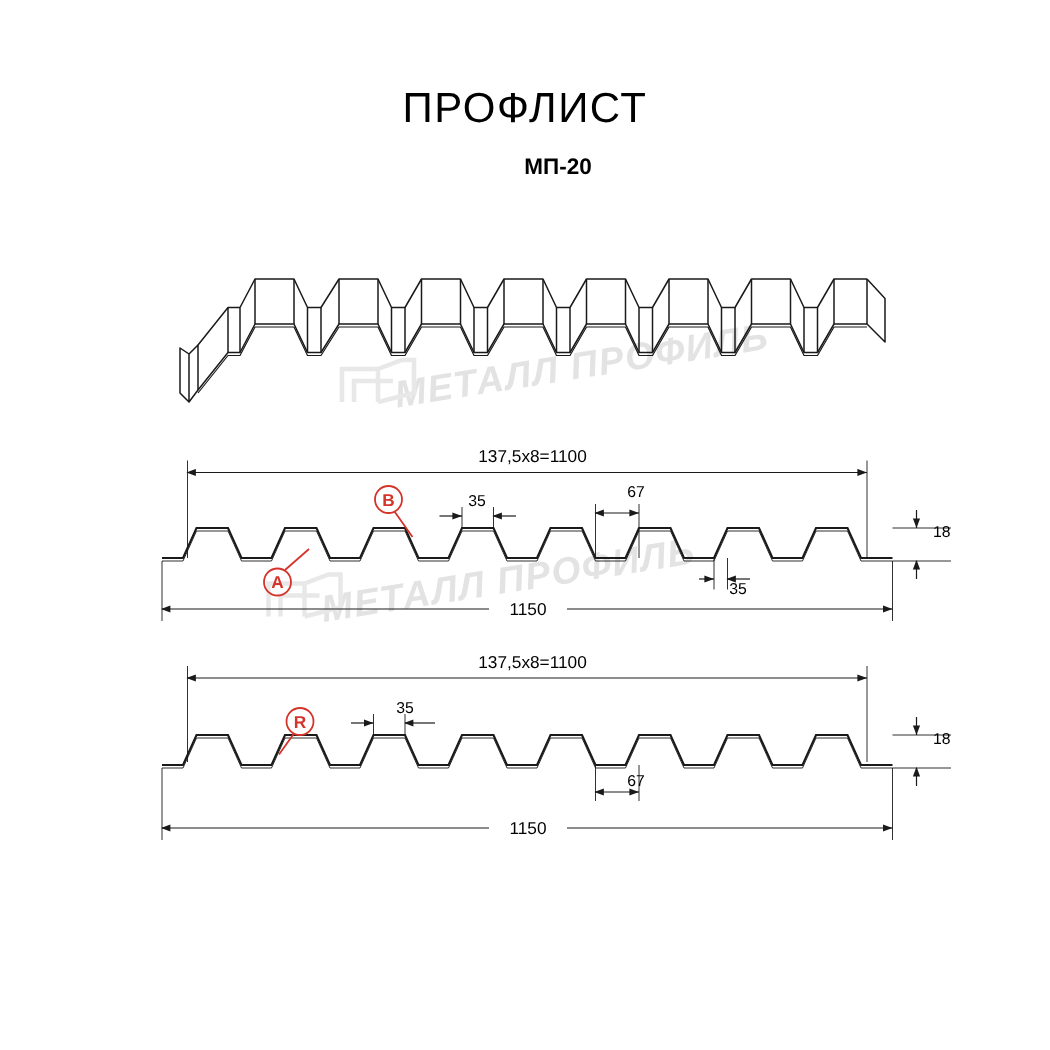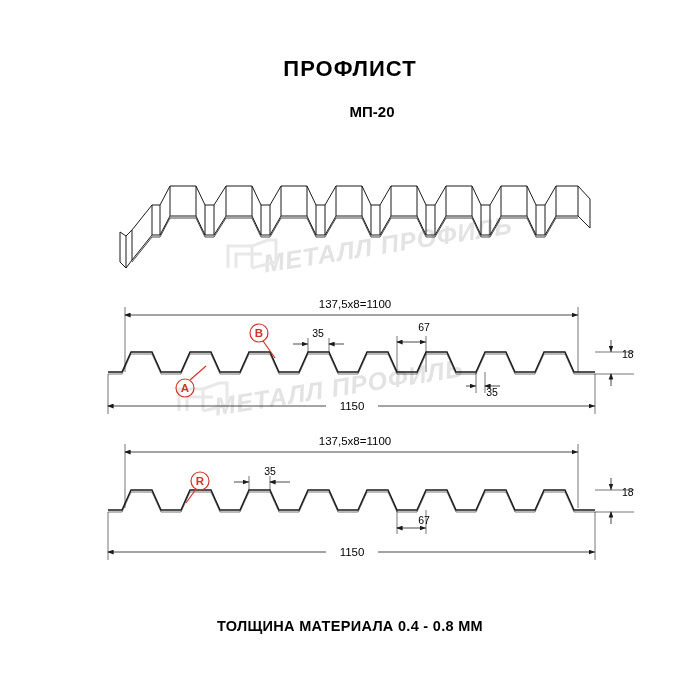--- a/index.html
+++ b/index.html
@@ -19,22 +19,22 @@
     position: absolute;
     inset: 0;
   }
   
   .title {
     position: absolute;
     top: 56px;
     left: 0;
     width: 700px;
     text-align: center;
-    font-size: 22px;
-    font-weight: bold;
+    font-size: 28px;
+    font-weight: normal;
     letter-spacing: 1px;
     color: #000;
   }
   .subtitle {
     position: absolute;
     top: 103px;
     left: 0;
     width: 700px;
     text-align: center;
     font-size: 15px;
@@ -305,15 +305,14 @@
       <rect x="326" y="545" width="52" height="14" fill="#ffffff"></rect>
       <text class="dim-label" x="352" y="556" text-anchor="middle">1150</text>
 
       <circle cx="200" cy="481" r="9" fill="none" stroke="#d4342a" stroke-width="1.2"></circle>
       <text class="callout-txt" x="200" y="485" text-anchor="middle">R</text>
       <line x1="196" y1="489" x2="186" y2="503" stroke="#d4342a" stroke-width="1.2"></line>
     </g>
 
   </svg>
 
-  <div class="footer-note">ТОЛЩИНА МАТЕРИАЛА 0.4 - 0.8 ММ</div>
 
 </div>
 
 </body></html>

